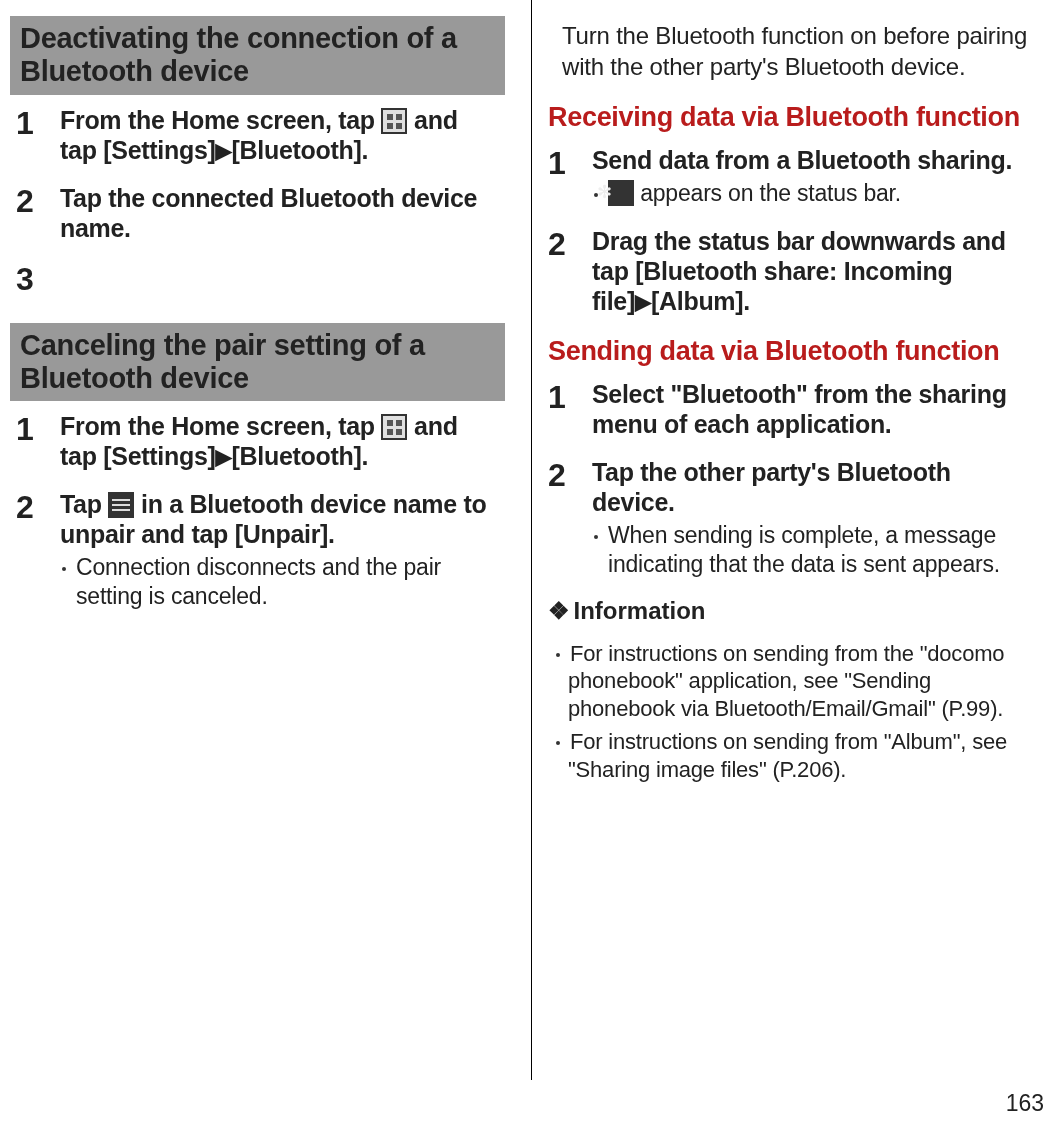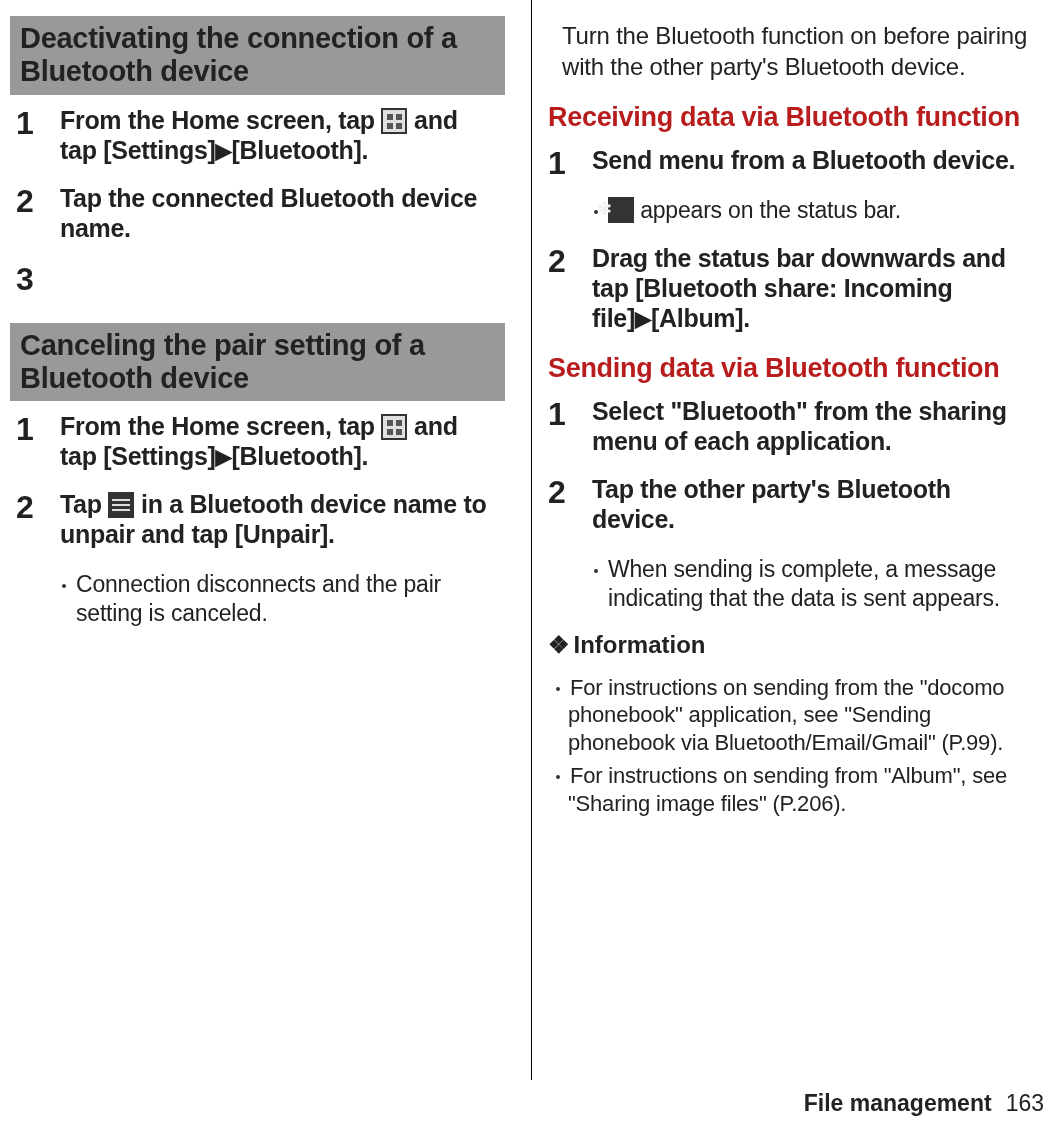--- a/index.html
+++ b/index.html
@@ -6,21 +6,21 @@
   html, body { width: 1064px; height: 1130px; font-family: "Helvetica Neue", Arial, sans-serif; color: #222; background: #fff; }
   .page { display: flex; width: 1064px; height: 1080px; }
   .col { width: 50%; padding: 10px 32px 0 16px; }
   .col-left { border-right: 1.5px solid #000; }
   .gray-hdr { background: #999; padding: 6px 10px; margin: 6px -6px 10px -6px; font-weight: 700; font-size: 29px; line-height: 1.15; color: #222; font-stretch: condensed; letter-spacing: -0.3px; }
   .sub-hdr { color: #b91c1c; font-weight: 700; font-size: 27px; line-height: 1.15; margin: 20px 0 12px 0; font-stretch: condensed; letter-spacing: -0.3px; }
   .step { display: flex; margin: 10px 0 18px 0; }
   .step-num { flex: 0 0 44px; font-weight: 700; font-size: 32px; line-height: 1; padding-top: 2px; }
   .step-body { flex: 1; }
   .step-main { font-weight: 700; font-size: 25px; line-height: 1.2; font-stretch: condensed; letter-spacing: -0.3px; }
-  .step-note { font-size: 23px; line-height: 1.25; margin-top: 21px; padding-left: 16px; text-indent: -16px; font-stretch: condensed; letter-spacing: -0.2px; }
+  .step-note { font-size: 23px; line-height: 1.25; margin-top: 4px; padding-left: 16px; text-indent: -16px; font-stretch: condensed; letter-spacing: -0.2px; }
   .para { font-size: 24px; line-height: 1.3; margin: 10px 0 14px 14px; font-stretch: condensed; letter-spacing: -0.2px; }
   .info-hdr { font-weight: 700; font-size: 24px; margin-top: 16px; margin-bottom: 15px; font-stretch: condensed; }
   .info-hdr::before { content: "❖"; margin-right: 4px; }
   .info-item { font-size: 22px; line-height: 1.25; padding-left: 20px; text-indent: -14px; margin-bottom: 6px; font-stretch: condensed; letter-spacing: -0.2px; }
   .footer { width: 1064px; height: 46px; display: flex; justify-content: flex-end; align-items: center; padding: 0 20px; font-size: 23px; }
   .footer-label { font-weight: 700; margin-right: 14px; }
   .icon-box { display: inline-block; width: 26px; height: 26px; border: 2px solid #333; vertical-align: -5px; position: relative; background: #e0e0e0; }
   .icon-grid::before { content:""; position:absolute; left:4px; top:4px; width:6px; height:6px; background:#555; box-shadow: 9px 0 #555, 0 9px #555, 9px 9px #555; }
   .icon-dark { display: inline-block; width: 26px; height: 26px; background: #333; vertical-align: -5px; position: relative; }
   .icon-slider::before { content:""; position:absolute; left:4px; top:7px; right:4px; height:1.5px; background:#ddd; box-shadow: 0 5px #ddd, 0 10px #ddd; }
@@ -82,21 +82,21 @@
 
   <div class="col">
 
     <div class="para">Turn the Bluetooth function on before pairing with the other party's Bluetooth device.</div>
 
     <div class="sub-hdr">Receiving data via Bluetooth function</div>
 
     <div class="step">
       <div class="step-num">1</div>
       <div class="step-body">
-        <div class="step-main">Send menu from a Bluetooth device.</div>
+        <div class="step-main">Send data from a Bluetooth sharing.</div>
         <div class="step-note"><span class="bullet"></span><span class="icon-dark icon-bt"></span><span> appears on the status bar.</span></div>
       </div>
     </div>
 
     <div class="step">
       <div class="step-num">2</div>
       <div class="step-body">
         <div class="step-main">
           <span>Drag the status bar downwards and tap [Bluetooth share: Incoming file]</span><span class="arrow">▶</span><span>[Album].</span>
         </div>
@@ -120,15 +120,14 @@
       </div>
     </div>
 
     <div class="info-hdr">Information</div>
     <div class="info-item"><span class="bullet"></span><span>For instructions on sending from the "docomo phonebook" application, see "Sending phonebook via Bluetooth/Email/Gmail" (P.99).</span></div>
     <div class="info-item"><span class="bullet"></span><span>For instructions on sending from "Album", see "Sharing image files" (P.206).</span></div>
   </div>
 </div>
 
 <div class="footer">
-  <span class="footer-label">File management</span>
   <span>163</span>
 </div>
 
 </body></html>

